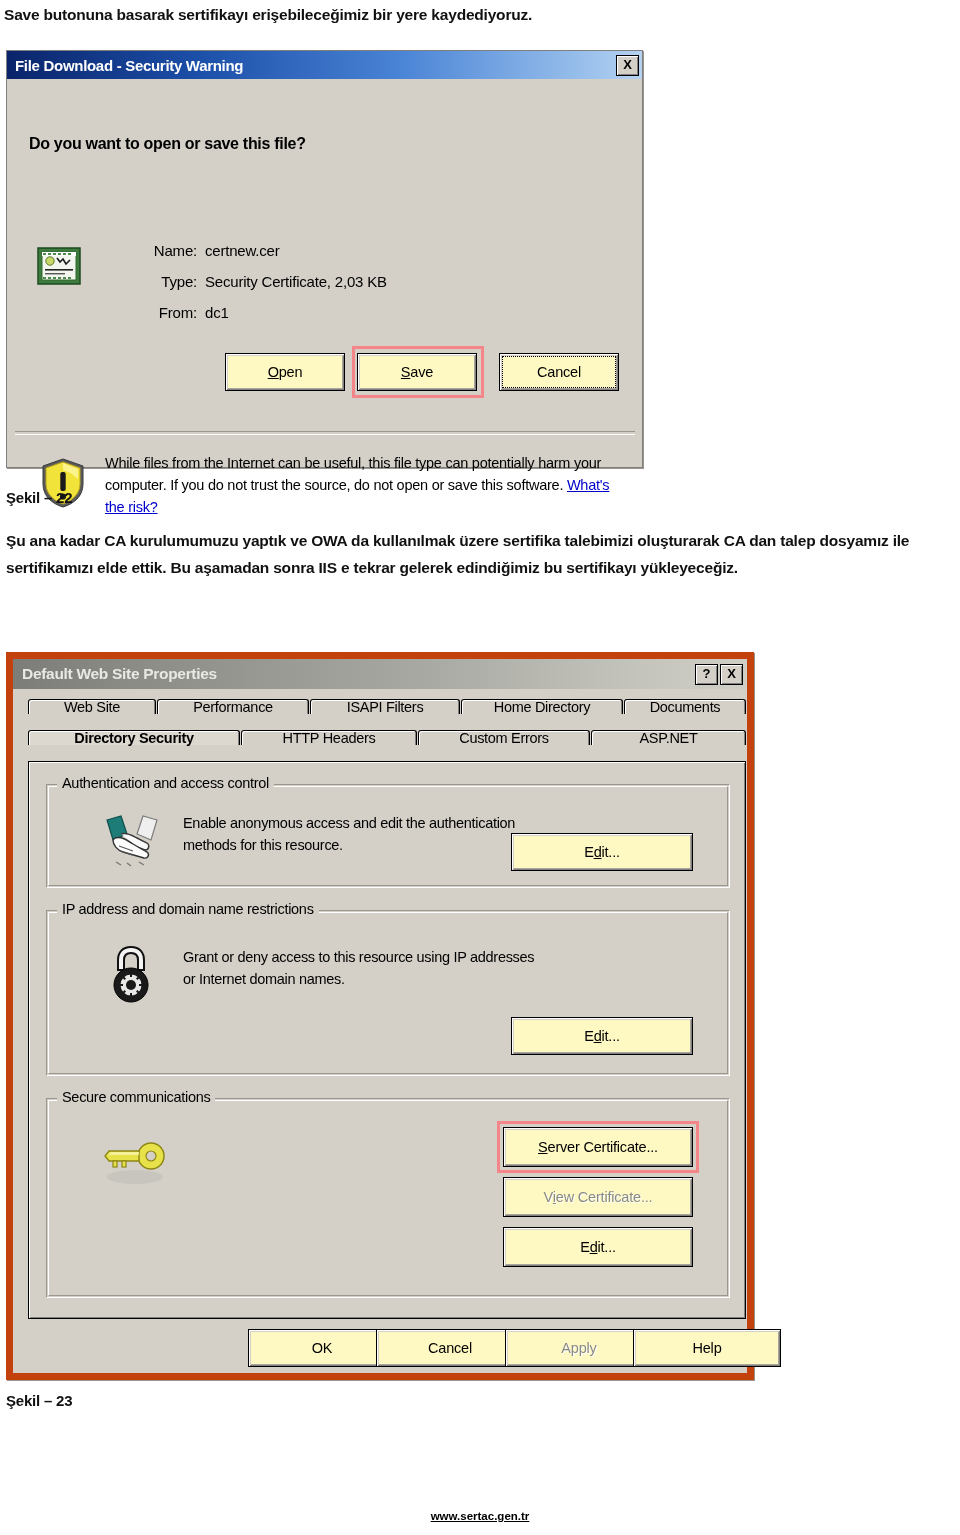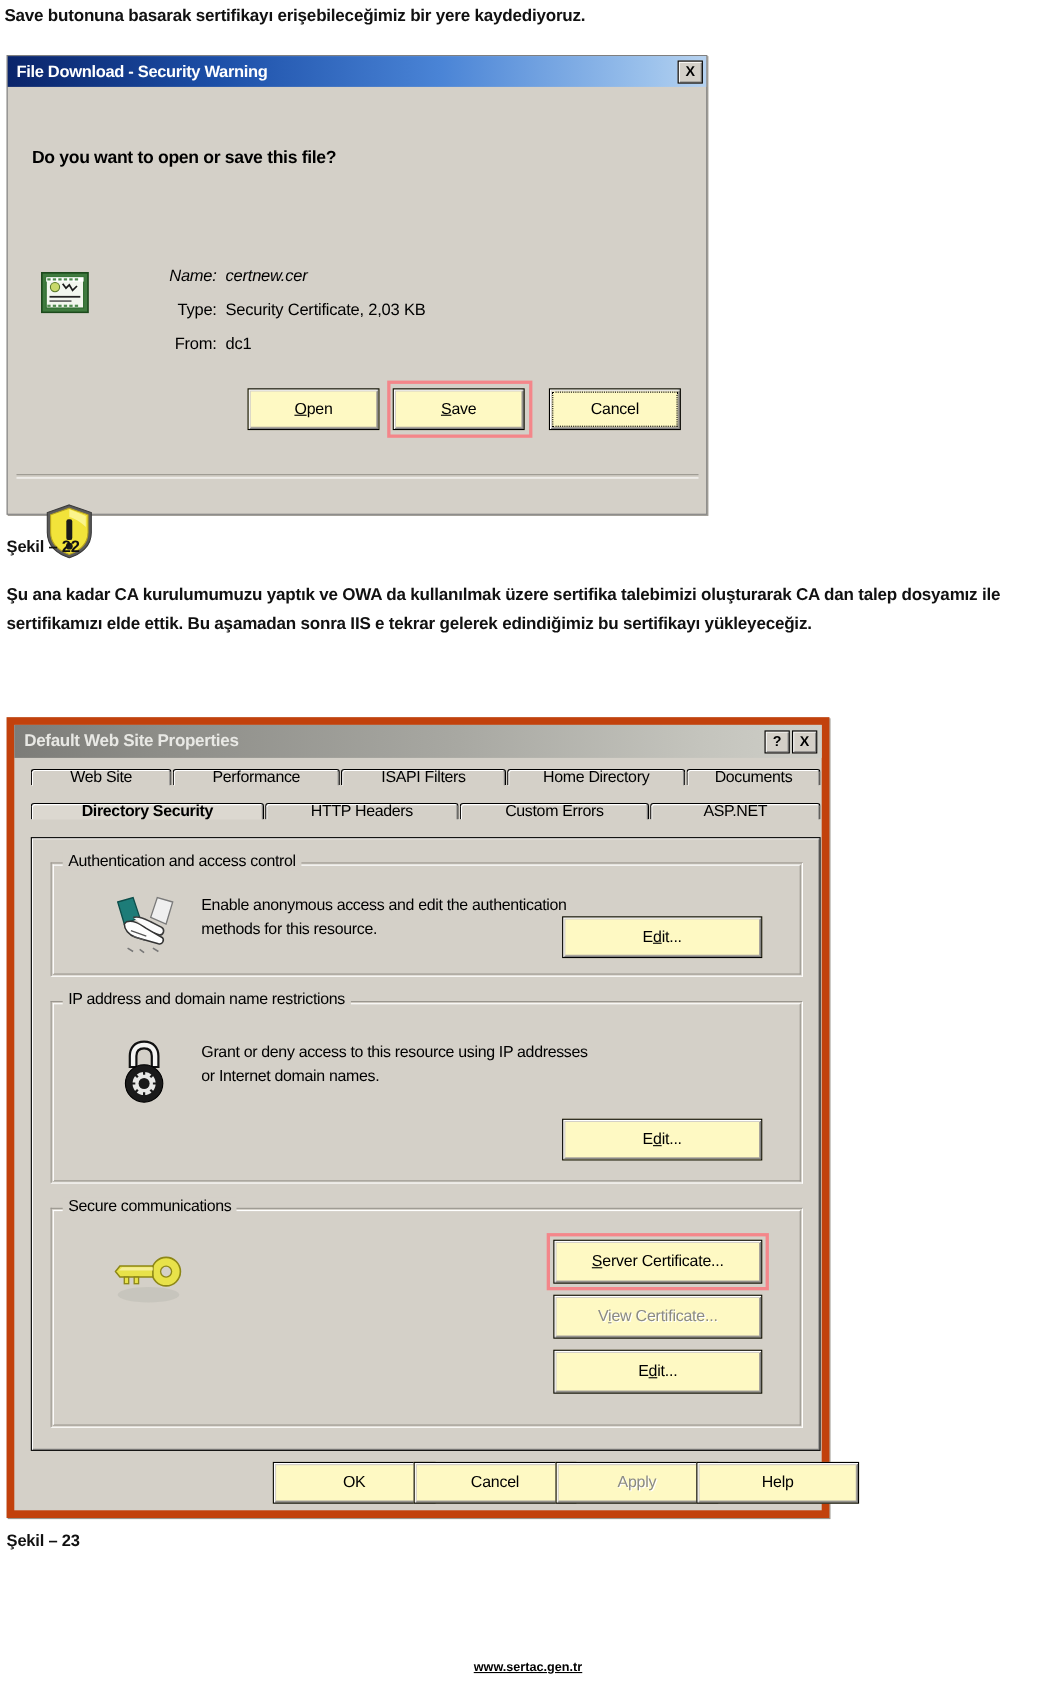--- a/index.html
+++ b/index.html
@@ -107,21 +107,21 @@
     font-size: 15px;
     letter-spacing: -0.2px;
     white-space: nowrap;
   }
   .fd-field-label {
     display: inline-block;
     width: 62px;
     text-align: right;
     margin-right: 8px;
   }
-  #fd-row-name { left: 128px; top: 163px; font-style: italic; }
+  #fd-row-name { left: 128px; top: 163px; }
   #fd-row-type { left: 128px; top: 194px; }
   #fd-row-from { left: 128px; top: 225px; }
 
   .win-btn {
     background: #fef9c3;
     border: 1px solid #000000;
     box-shadow: inset 1px 1px 0 #ffffff, inset -1px -1px 0 #808080,
                 inset 2px 2px 0 #d4d0c8, inset -2px -2px 0 #a8a49c;
     font-size: 14.5px;
     color: #000;
@@ -380,20 +380,24 @@
     <div id="fd-separator"></div>
 
     <svg id="warning-shield-icon" viewBox="0 0 46 52">
       <path d="M23 2 L43 9 V27 C43 40 33 47 23 50 C13 47 3 40 3 27 V9 Z" fill="#5a5a5a" stroke="#3a3a3a" stroke-width="1"></path>
       <path d="M23 5 L40 11 V27 C40 38 31 44 23 47 C15 44 6 38 6 27 V11 Z" fill="#f2e33a" stroke="#b8a41e" stroke-width="1"></path>
       <path d="M23 6 L38 12 V22 C33 17 27 14 23 13 Z" fill="#fdf9a8" opacity="0.75"></path>
       <rect x="20.3" y="15" width="5.4" height="19" rx="2" fill="#1a1a1a"></rect>
       <circle cx="23" cy="39.5" r="3.1" fill="#1a1a1a"></circle>
     </svg>
 
+    <div id="fd-warning-text">
+      <span>While files from the Internet can be useful, this file type can potentially harm your computer. If you do not trust the source, do not open or save this software.</span>
+      <span id="fd-risk-link">What's the risk?</span>
+    </div>
   </div>
 </div>
 
 <div class="doc-text" id="figure-22-caption">Şekil – 22</div>
 
 <div class="doc-text" id="body-paragraph">Şu ana kadar CA kurulumumuzu yaptık ve OWA da kullanılmak üzere sertifika talebimizi oluşturarak CA dan talep dosyamız ile sertifikamızı elde ettik. Bu aşamadan sonra IIS e tekrar gelerek edindiğimiz bu sertifikayı yükleyeceğiz.</div>
 
 <div class="win-dialog" id="web-site-properties-dialog">
 
   <div id="ws-titlebar">

